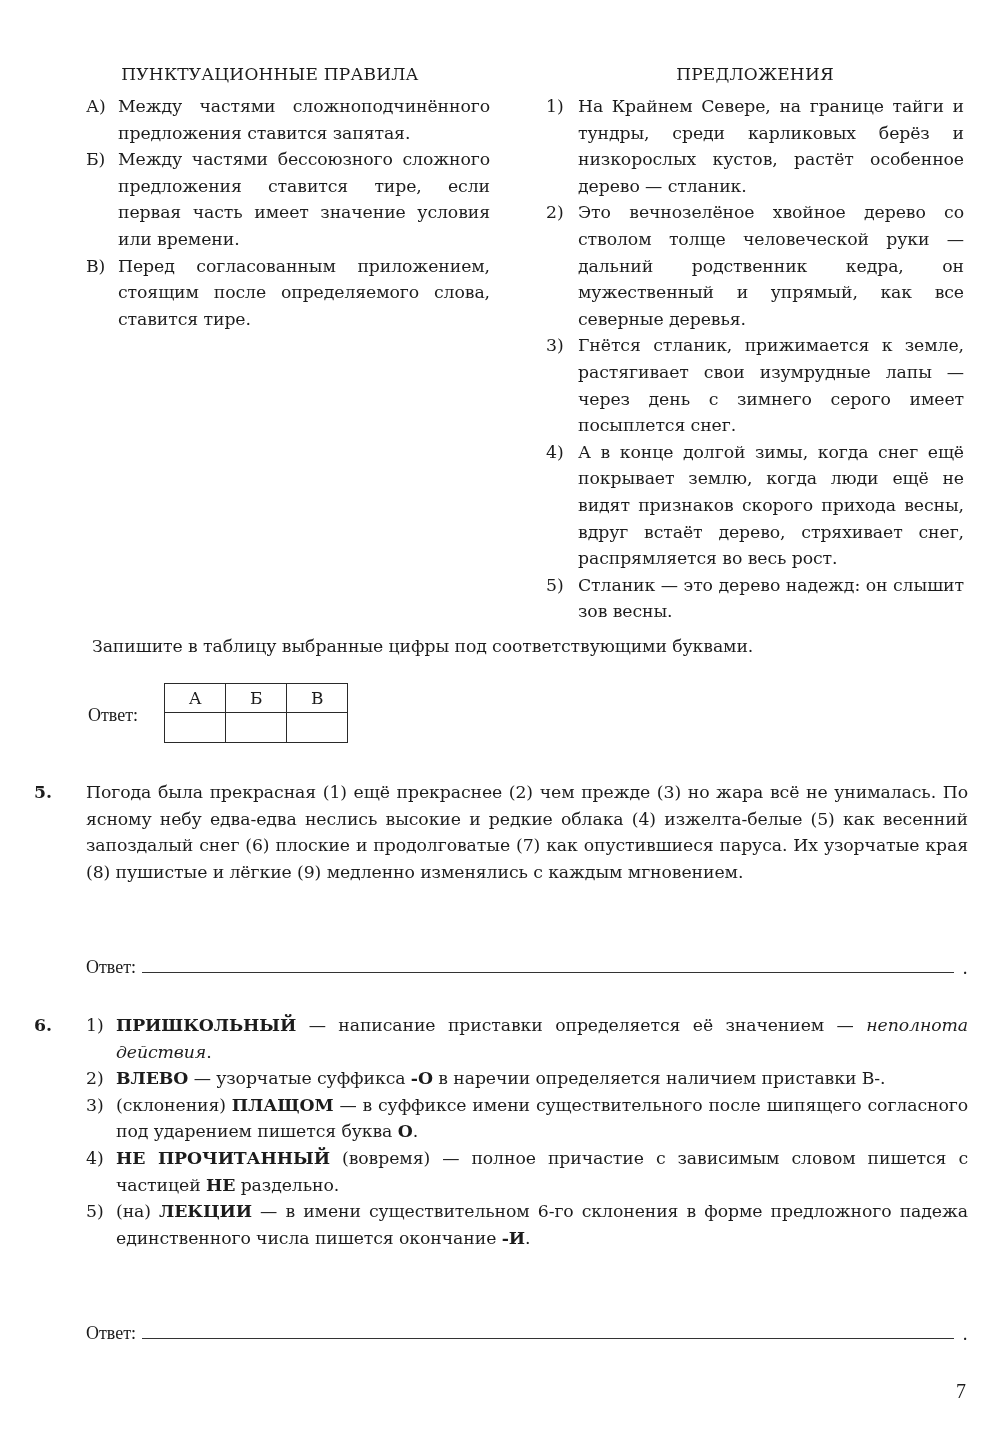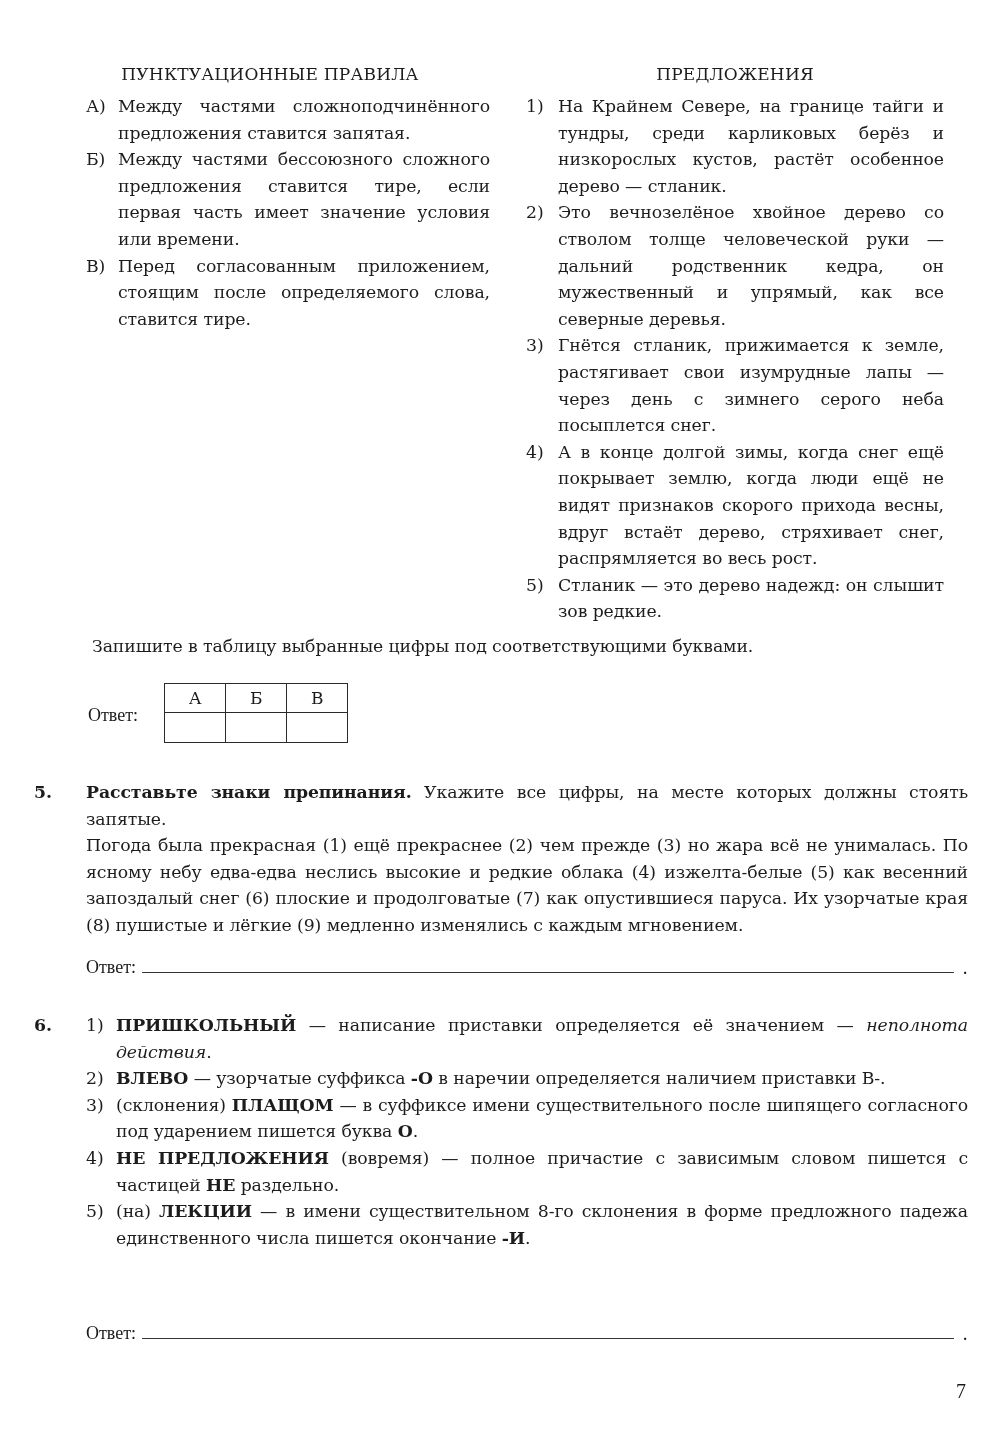--- a/index.html
+++ b/index.html
@@ -7,21 +7,21 @@
     width: 1000px; height: 1439px; position: relative; overflow: hidden;
     font-family: "DejaVu Serif", "Liberation Serif", serif;
     color: #1c1c1c;
   }
   .page { position: absolute; left: 0; top: 0; width: 1000px; height: 1439px; }
   .txt { font-family: "DejaVu Serif", serif; font-size: 17.3px; line-height: 26.6px; letter-spacing: -0.1px; }
 
   
   .col { position: absolute; }
   .col-left { left: 86px; top: 61px; width: 404px; }
-  .col-right { left: 526px; top: 61px; width: 418px; }
+  .col-right { left: 546px; top: 61px; width: 418px; }
   .col-title { text-align: center; font-family: "DejaVu Serif", serif; font-size: 17px; letter-spacing: 0.2px; height: 32px; line-height: 26px; }
   .col-left .col-title { margin-left: -36px; }
   .item { display: flex; }
   .item .mark { flex: 0 0 32px; }
   .item .body { flex: 1; text-align: justify; text-align-last: left; }
 
   .instr { position: absolute; left: 92px; top: 633px; width: 880px; }
 
   .ans-table-wrap { position: absolute; left: 88px; top: 683px; display: flex; align-items: center; }
   .ans-label { font-family: "Liberation Serif", serif; font-size: 18px; margin-right: 26px; margin-top: 4px; }
@@ -77,29 +77,29 @@
     <div class="item">
       <span class="mark">1)</span>
       <span class="body">На Крайнем Севере, на границе тайги и тундры, среди карликовых берёз и низкорослых кустов, растёт особенное дерево — стланик.</span>
     </div>
     <div class="item">
       <span class="mark">2)</span>
       <span class="body">Это вечнозелёное хвойное дерево со стволом толще человеческой руки — дальний родственник кедра, он мужественный и упрямый, как все северные деревья.</span>
     </div>
     <div class="item">
       <span class="mark">3)</span>
-      <span class="body">Гнётся стланик, прижимается к земле, растягивает свои изумрудные лапы — через день с зимнего серого неба посыплется снег.</span>
+      <span class="body">Гнётся стланик, прижимается к земле, растягивает свои изумрудные лапы — через день с зимнего серого имеет посыплется снег.</span>
     </div>
     <div class="item">
       <span class="mark">4)</span>
       <span class="body">А в конце долгой зимы, когда снег ещё покрывает землю, когда люди ещё не видят признаков скорого прихода весны, вдруг встаёт дерево, стряхивает снег, распрямляется во весь рост.</span>
     </div>
     <div class="item">
       <span class="mark">5)</span>
-      <span class="body">Стланик — это дерево надежд: он слышит зов редкие.</span>
+      <span class="body">Стланик — это дерево надежд: он слышит зов весны.</span>
     </div>
   </div>
 
   <div class="instr txt">Запишите в таблицу выбранные цифры под соответствующими буквами.</div>
 
   <div class="ans-table-wrap">
     <span class="ans-label">Ответ:</span>
     <table class="grid">
       <tbody>
           <tr>
@@ -112,21 +112,20 @@
         <td></td>
         <td></td>
       </tr>
     </tbody>
       </table>
   </div>
 
   <div class="task task5 txt">
     <span class="task-num">5.</span>
     <div class="task-body">
-      <div><b>Расставьте знаки препинания.</b><b style="font-weight:normal"> Укажите все цифры, на месте которых должны стоять запятые.</b></div>
       <div class="italic-text">Погода была прекрасная (1) ещё прекраснее (2) чем прежде (3) но жара всё не унималась. По ясному небу едва-едва неслись высокие и редкие облака (4) изжелта-белые (5) как весенний запоздалый снег (6) плоские и продолговатые (7) как опустившиеся паруса. Их узорчатые края (8) пушистые и лёгкие (9) медленно изменялись с каждым мгновением.</div>
     </div>
   </div>
 
   <div class="answer-line ans5">
     <span class="lbl">Ответ:</span>
     <span class="line"></span>
     <span class="dot">.</span>
   </div>
 
@@ -141,25 +140,25 @@
         <div class="item">
           <span class="mark">2)</span>
           <span class="body"><span></span><b>ВЛЕВО</b><span> — узорчатые суффикса </span><b>-О</b><span> в наречии определяется наличием приставки В-.</span></span>
         </div>
         <div class="item">
           <span class="mark">3)</span>
           <span class="body"><span>(склонения) </span><b>ПЛАЩОМ</b><span> — в суффиксе имени существительного после шипящего согласного под ударением пишется буква </span><b>О</b><span>.</span></span>
         </div>
         <div class="item">
           <span class="mark">4)</span>
-          <span class="body"><span></span><b>НЕ ПРЕДЛОЖЕНИЯ</b><span> (вовремя) — полное причастие с зависимым словом пишется с частицей </span><b>НЕ</b><span> раздельно.</span></span>
+          <span class="body"><span></span><b>НЕ ПРОЧИТАННЫЙ</b><span> (вовремя) — полное причастие с зависимым словом пишется с частицей </span><b>НЕ</b><span> раздельно.</span></span>
         </div>
         <div class="item">
           <span class="mark">5)</span>
-          <span class="body"><span>(на) </span><b>ЛЕКЦИИ</b><span> — в имени существительном 8-го склонения в форме предложного падежа единственного числа пишется окончание </span><b>-И</b><span>.</span></span>
+          <span class="body"><span>(на) </span><b>ЛЕКЦИИ</b><span> — в имени существительном 6-го склонения в форме предложного падежа единственного числа пишется окончание </span><b>-И</b><span>.</span></span>
         </div>
       </div>
     </div>
   </div>
 
   <div class="answer-line ans6">
     <span class="lbl">Ответ:</span>
     <span class="line"></span>
     <span class="dot">.</span>
   </div>

